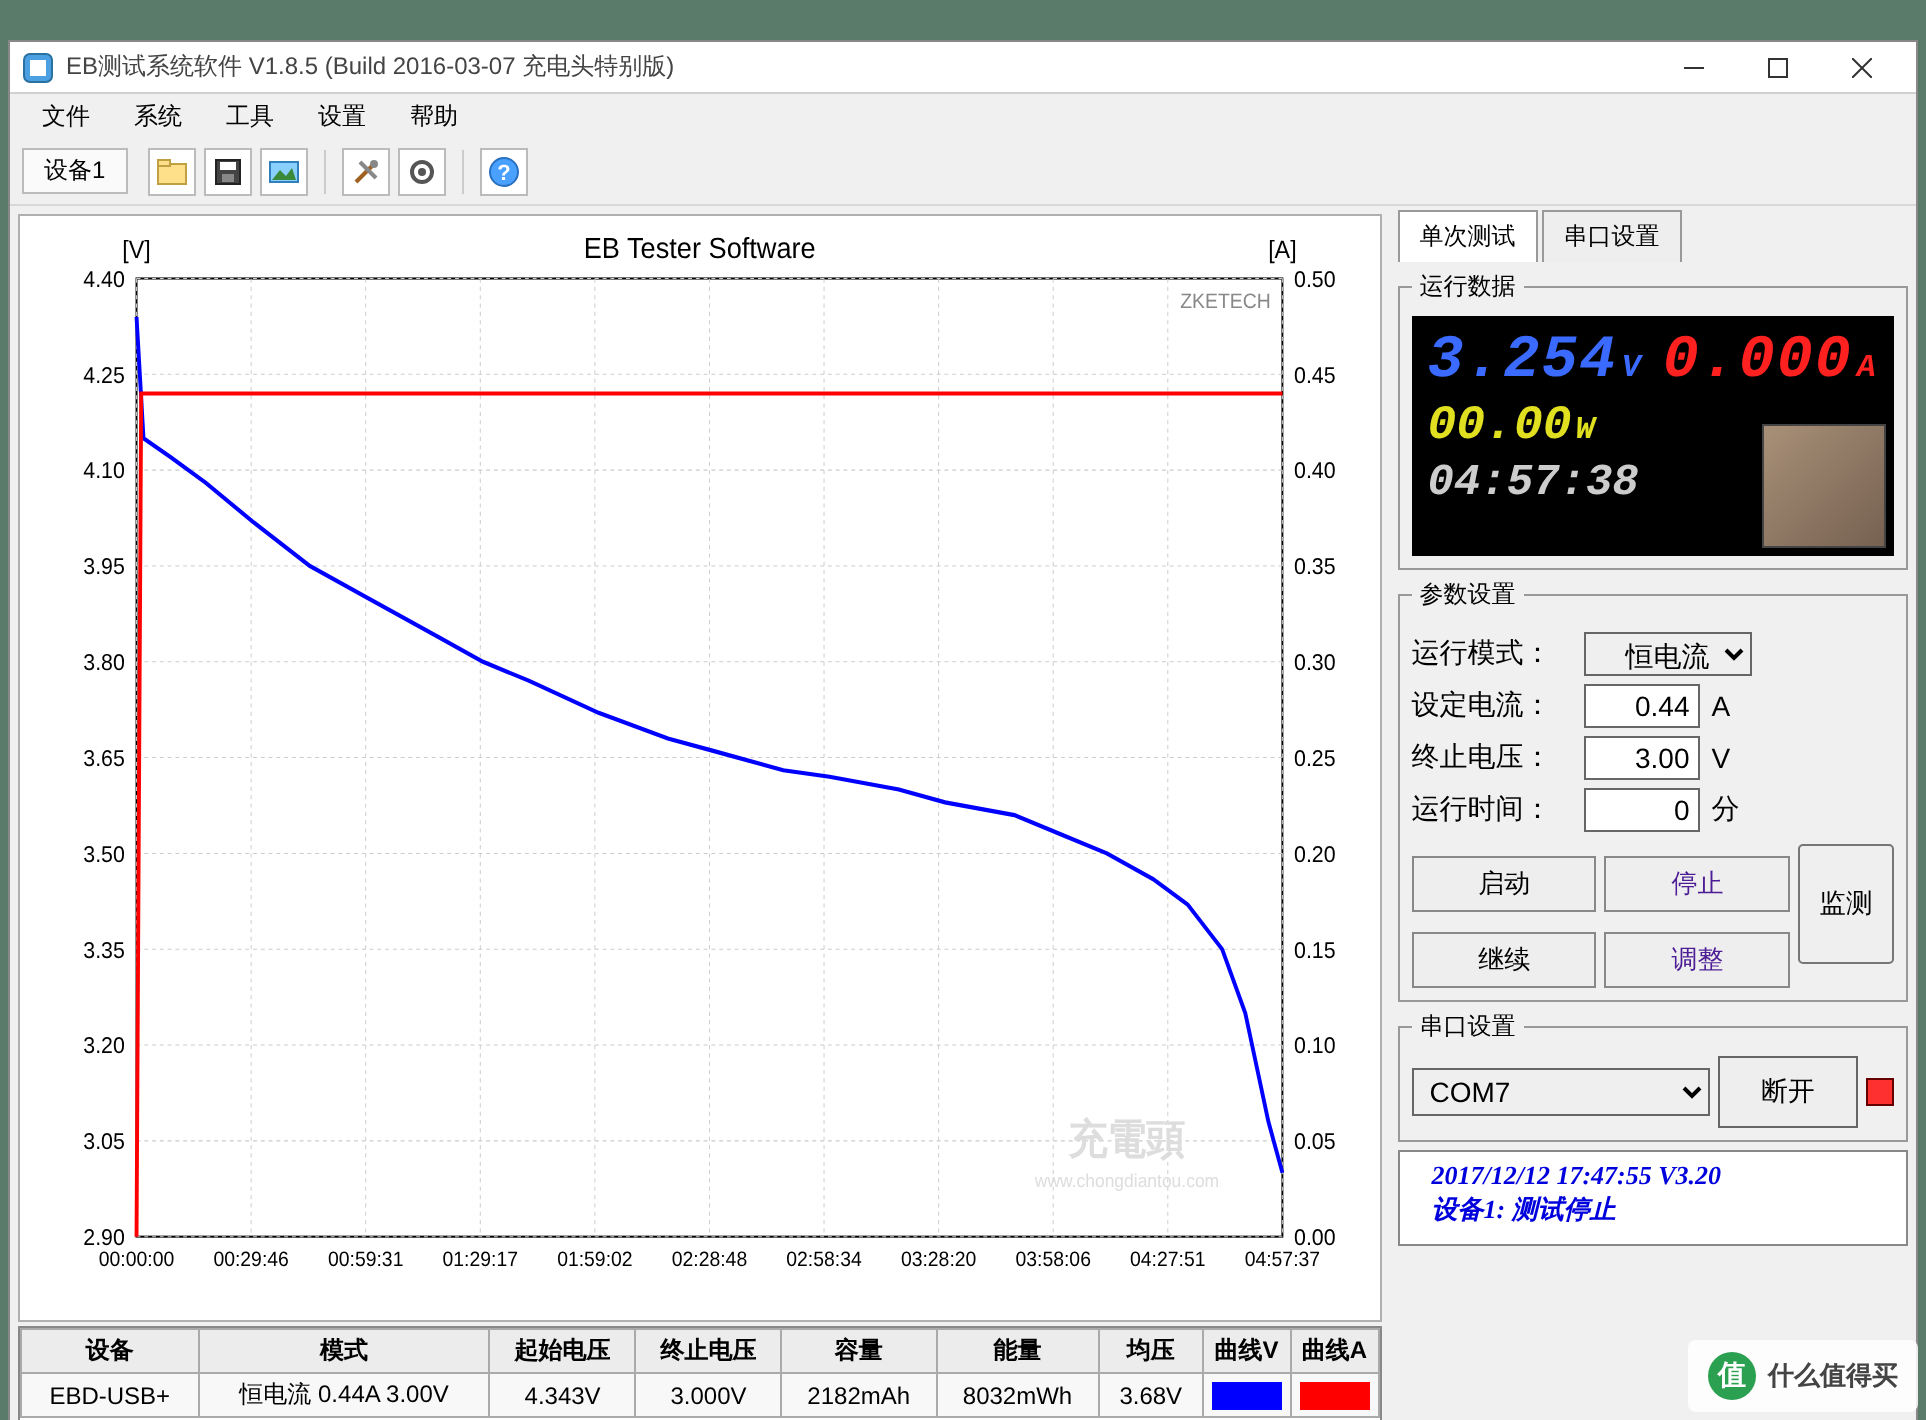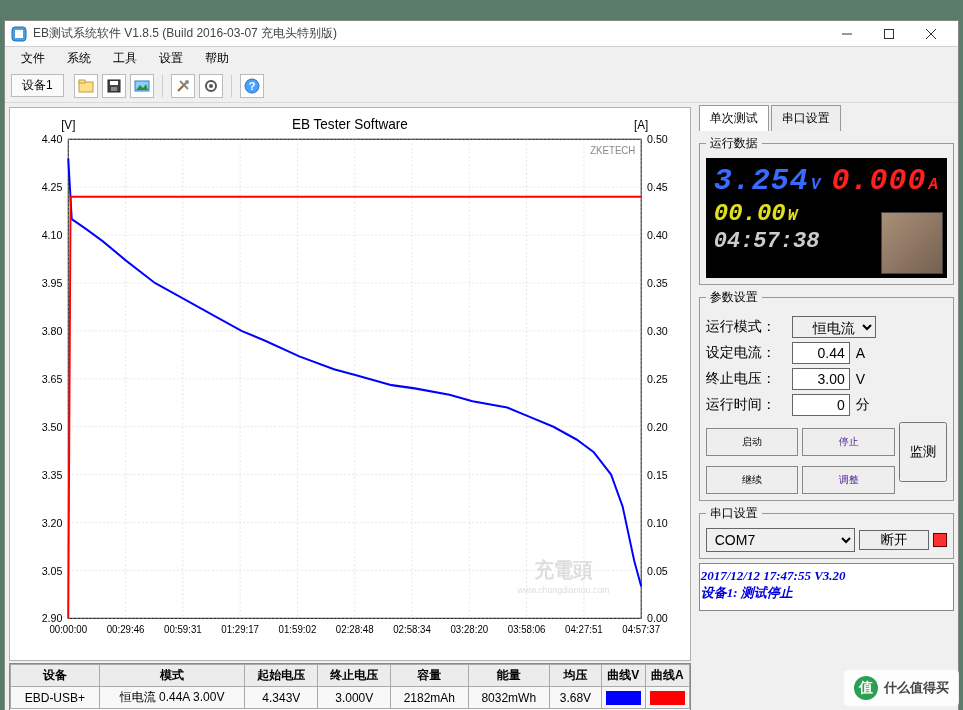--- a/index.html
+++ b/index.html
@@ -38,28 +38,28 @@
 .lcd-w { color: #e0e020; font-size: 24px; font-style: italic; }
 .lcd-t { color: #ccc; font-size: 22px; font-style: italic; }
 .lcd-unit { font-size: 16px; margin-left: 2px; }
 .lcd-img { position: absolute; right: 4px; bottom: 4px; width: 62px; height: 62px; background: linear-gradient(135deg,#a89078,#766050); border: 1px solid #444; }
 .paramrow { display: flex; align-items: center; margin: 4px 0; gap: 6px; font-size: 14px; }
 .paramrow label { width: 80px; font-family: "SimSun"; }
 .paramrow input, .paramrow select { border: 1px solid #666; padding: 2px 4px; text-align: right; font-size: 14px; height: 22px; }
 .paramrow input { width: 58px; }
 .paramrow .unit { width: 18px; font-size: 14px; }
 .btnrow { display: flex; gap: 4px; margin-top: 6px; }
-.btnrow button { flex: 1; height: 28px; border: 1px solid #888; background: #eee; font-size: 10px; font-family: "SimSun"; }
+.btnrow button { flex: 1; height: 28px; border: 1px solid #888; background: #eee; font-size: 13px; font-family: "SimSun"; }
 .btnrow button:disabled { color: #4c1d95; }
 .monbtn { width: 48px !important; flex: none !important; height: 60px !important; }
 .comrow { display: flex; align-items: center; gap: 4px; }
 .comrow select { flex: 1; height: 24px; border: 1px solid #666; font-size: 14px; padding: 0 4px; }
-.comrow button { width: 70px; height: 20px; border: 1px solid #666; background: #eee; font-family: "SimSun"; }
+.comrow button { width: 70px; height: 36px; border: 1px solid #666; background: #eee; font-family: "SimSun"; }
 .comled { width: 14px; height: 14px; background: #ff3030; border: 1px solid #600; }
-.statuslog { border: 1px solid #888; background: #fff; padding: 4px 1px; font-family: "SimSun"; font-size: 13px; color: #0000dd; height: 48px; overflow: hidden; font-weight: bold; font-style: italic; }
+.statuslog { border: 1px solid #888; background: #fff; padding: 4px 16px; font-family: "SimSun"; font-size: 13px; color: #0000dd; height: 48px; overflow: hidden; font-weight: bold; font-style: italic; }
 .watermark { position: absolute; right: 4px; bottom: 4px; background: rgba(255,255,255,0.85); color: #444; padding: 6px 10px; font-size: 13px; font-weight: bold; border-radius: 4px; display: flex; align-items: center; gap: 6px; }
 .wm-circle { width: 24px; height: 24px; border-radius: 50%; background: #2aa050; color: #fff; display: flex; align-items: center; justify-content: center; font-size: 14px; }
 svg text { font-family: Arial, sans-serif; }
 </style>
 </head>
 <body>
 
 <div class="window">
   <div class="titlebar">
     <span class="app-icon">

